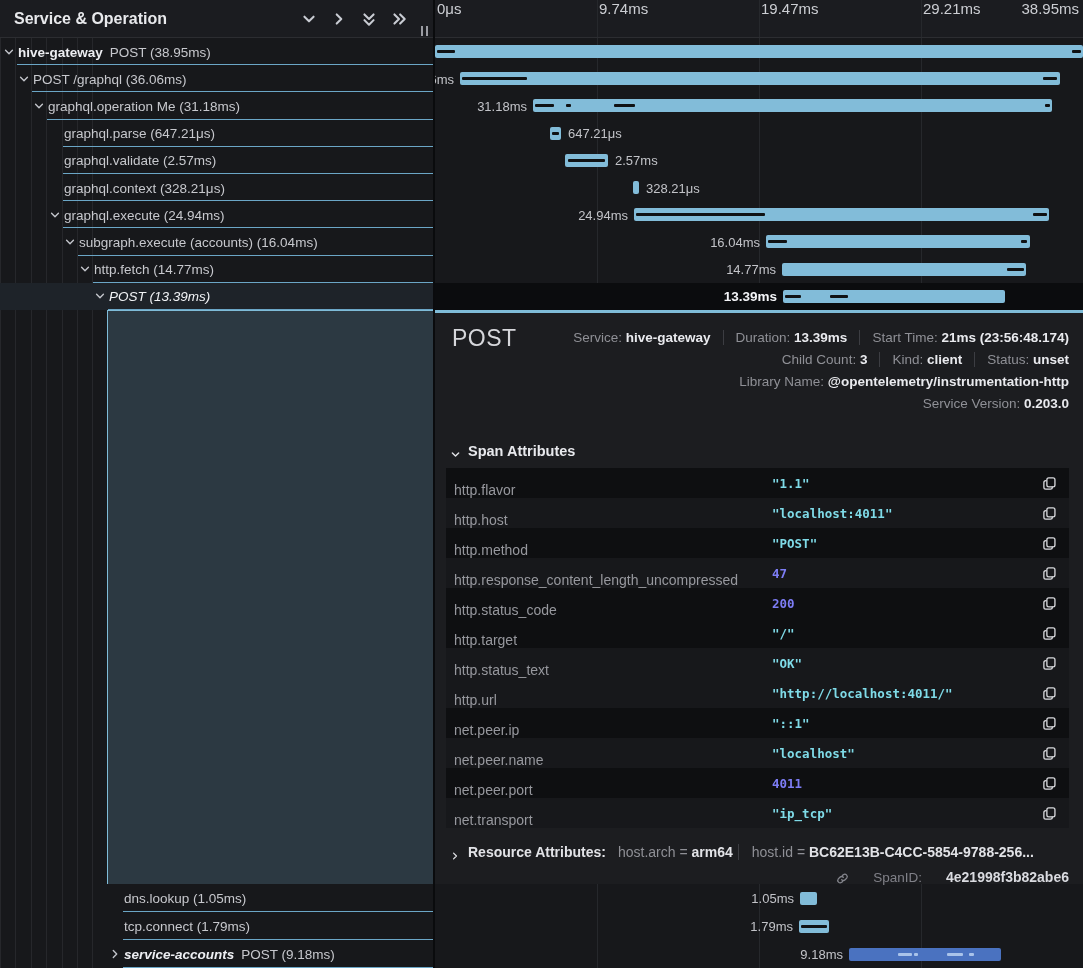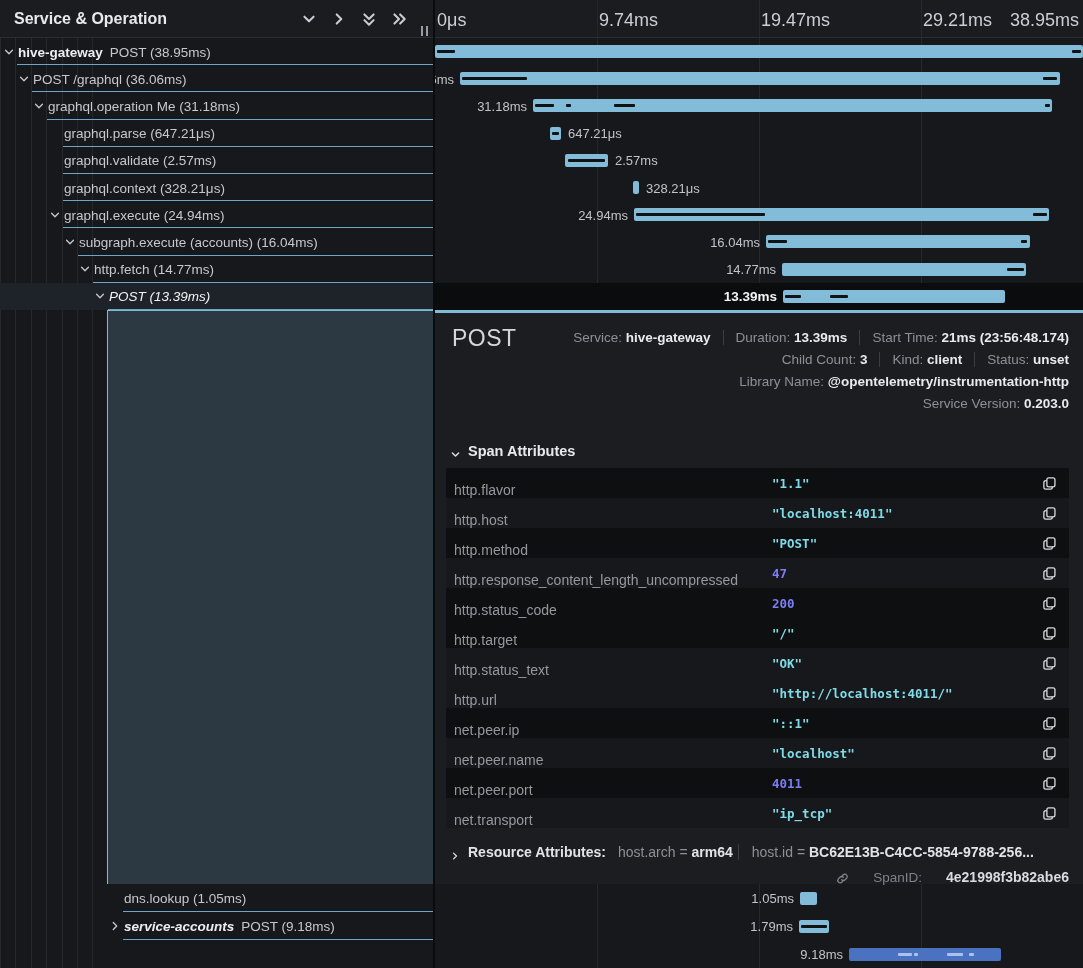--- a/index.html
+++ b/index.html
@@ -19,21 +19,21 @@
   
   .tree-header { position:absolute; left:0; top:0; width:435px; height:38px; background:#1b1c20;
     border-bottom:1px solid #2c2d31; z-index:5; display:flex; align-items:center; padding:0 10px 0 14px; }
   .tree-header .title { font-size:16px; font-weight:700; color:#e8e9ec; flex:1; }
   .hdr-icons { display:flex; align-items:center; gap:14px; margin-right:18px; }
   .hdr-icons .icon { width:16px; height:16px; display:inline-flex; cursor:pointer; }
   .icon svg { width:100%; height:100%; fill:none; stroke:#c9ccd3; stroke-width:1.8; stroke-linecap:round; stroke-linejoin:round; }
 
   .axis { position:absolute; left:435px; top:0; width:648px; height:38px; background:#1b1c20;
     border-bottom:1px solid #2c2d31; z-index:2; }
-  .tick { position:absolute; top:10px; font-size:18px; color:#ccced3; }
+  .tick { position:absolute; top:0; font-size:15px; color:#ccced3; }
   .gridline { position:absolute; top:0; bottom:0; width:1px; background:#26282c; }
 
   #grid-overlay { position:absolute; left:435px; top:38px; width:648px; bottom:0; z-index:0; }
 
   
   #tree-rows { position:absolute; left:0; top:38px; width:352px; z-index:1; }
   #tree-rows-bottom { position:absolute; left:0; top:884px; width:435px; z-index:1; }
   .t-row { position:relative; width:435px; cursor:pointer; }
   .t-row.sel { background:#1e2329; }
   .t-chev { position:absolute; top:50%; margin-top:-6px; width:12px; height:12px; display:inline-flex; }
@@ -443,20 +443,24 @@
       <span class="sid-val">4e21998f3b82abe6</span>
     </div>
   </div>
 
   <div id="tree-rows-bottom">
       <div class="t-row" style="height: 28px;">
         <div class="t-underline" style="left: 123px;"></div>
         <div class="t-label" style="left: 124px;"><span class="op">dns.lookup (1.05ms)</span></div>
       </div>
       <div class="t-row" style="height: 28px;">
+        <div class="t-underline" style="left: 123px;"></div>
+        <div class="t-label" style="left: 124px;"><span class="op">tcp.connect (1.79ms)</span></div>
+      </div>
+      <div class="t-row" style="height: 28px;">
         <span class="icon t-chev" style="left: 109px;">
           <svg viewBox="0 0 14 14">
             <path d="M5 3l4 4-4 4"></path>
           </svg>
         </span>
         <div class="t-underline" style="left: 123px;"></div>
         <div class="t-label" style="left: 124px;"><span class="svc it">service-accounts</span><span class="op">POST (9.18ms)</span></div>
       </div>
     </div>
   <div id="bar-rows-bottom">

